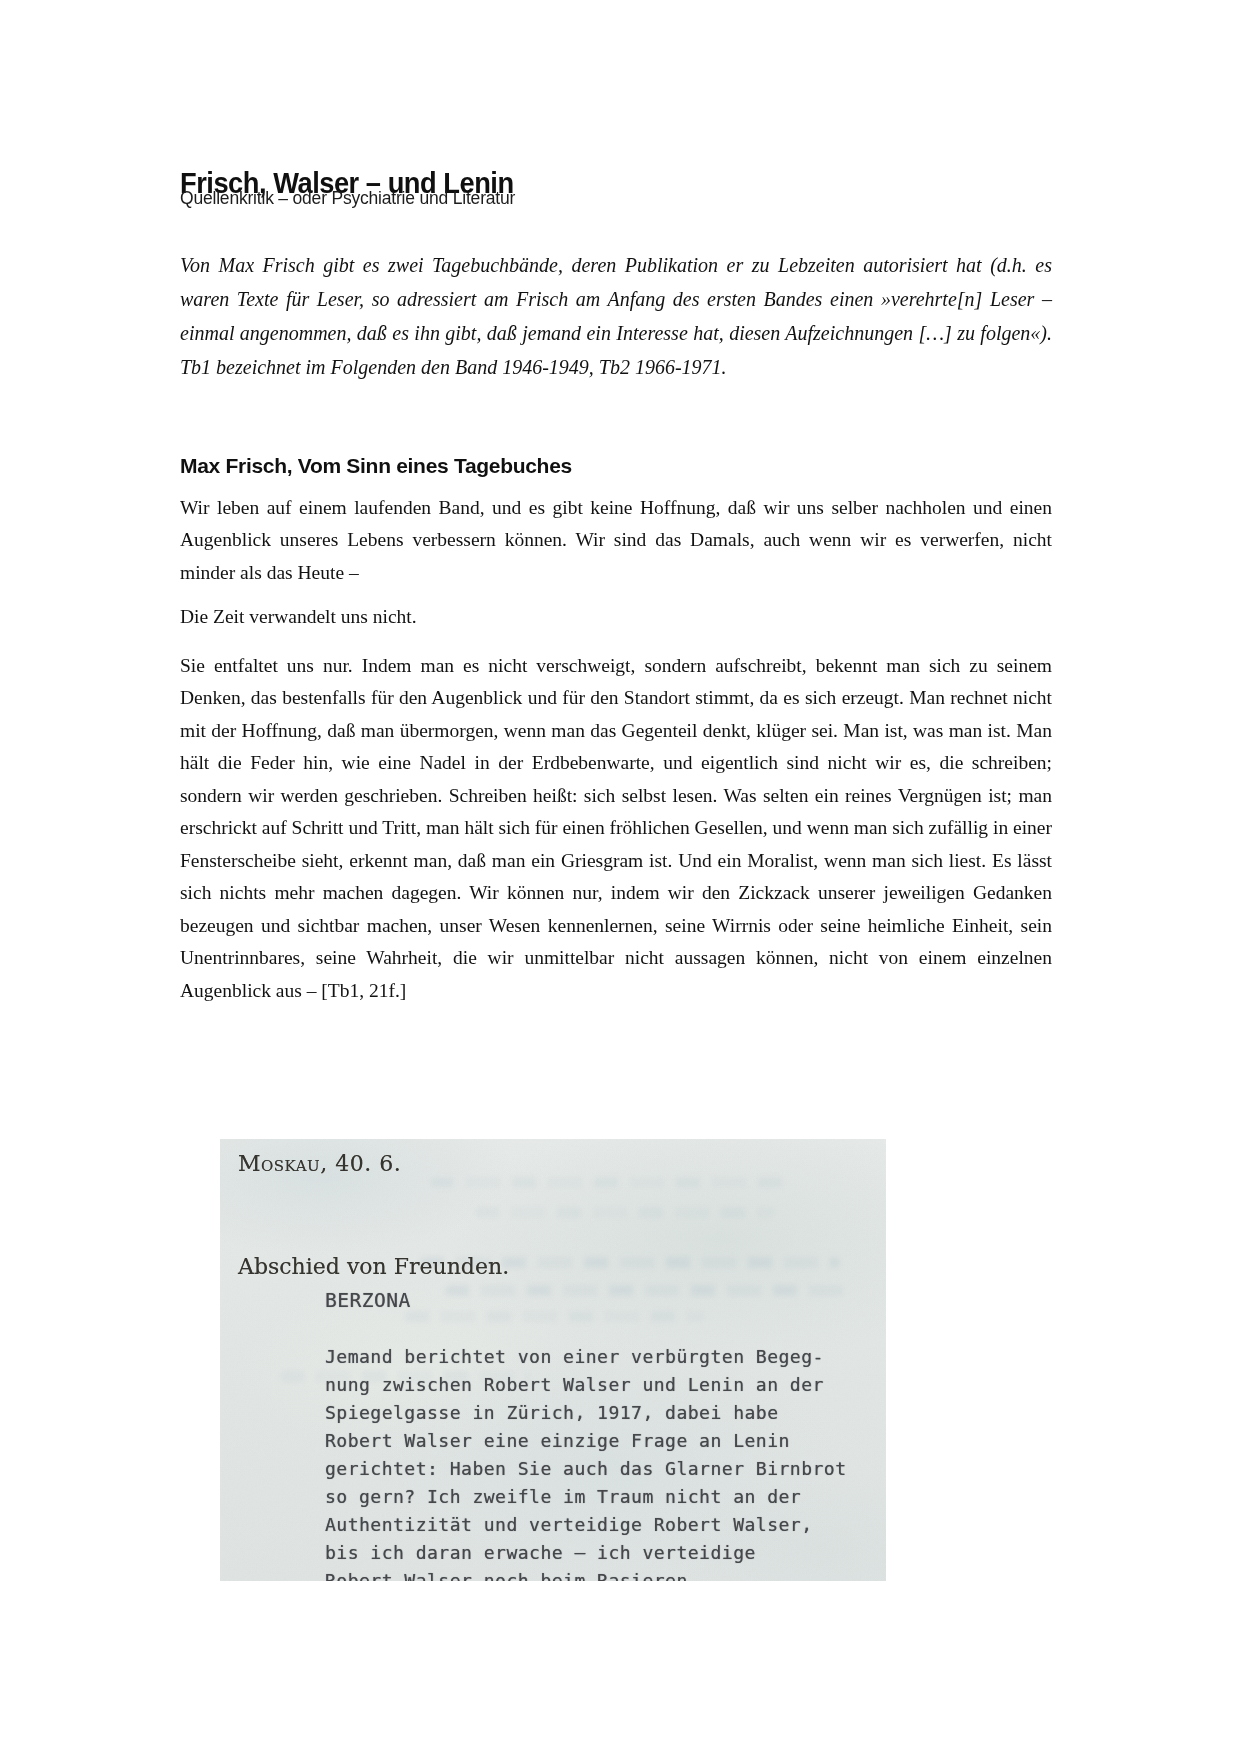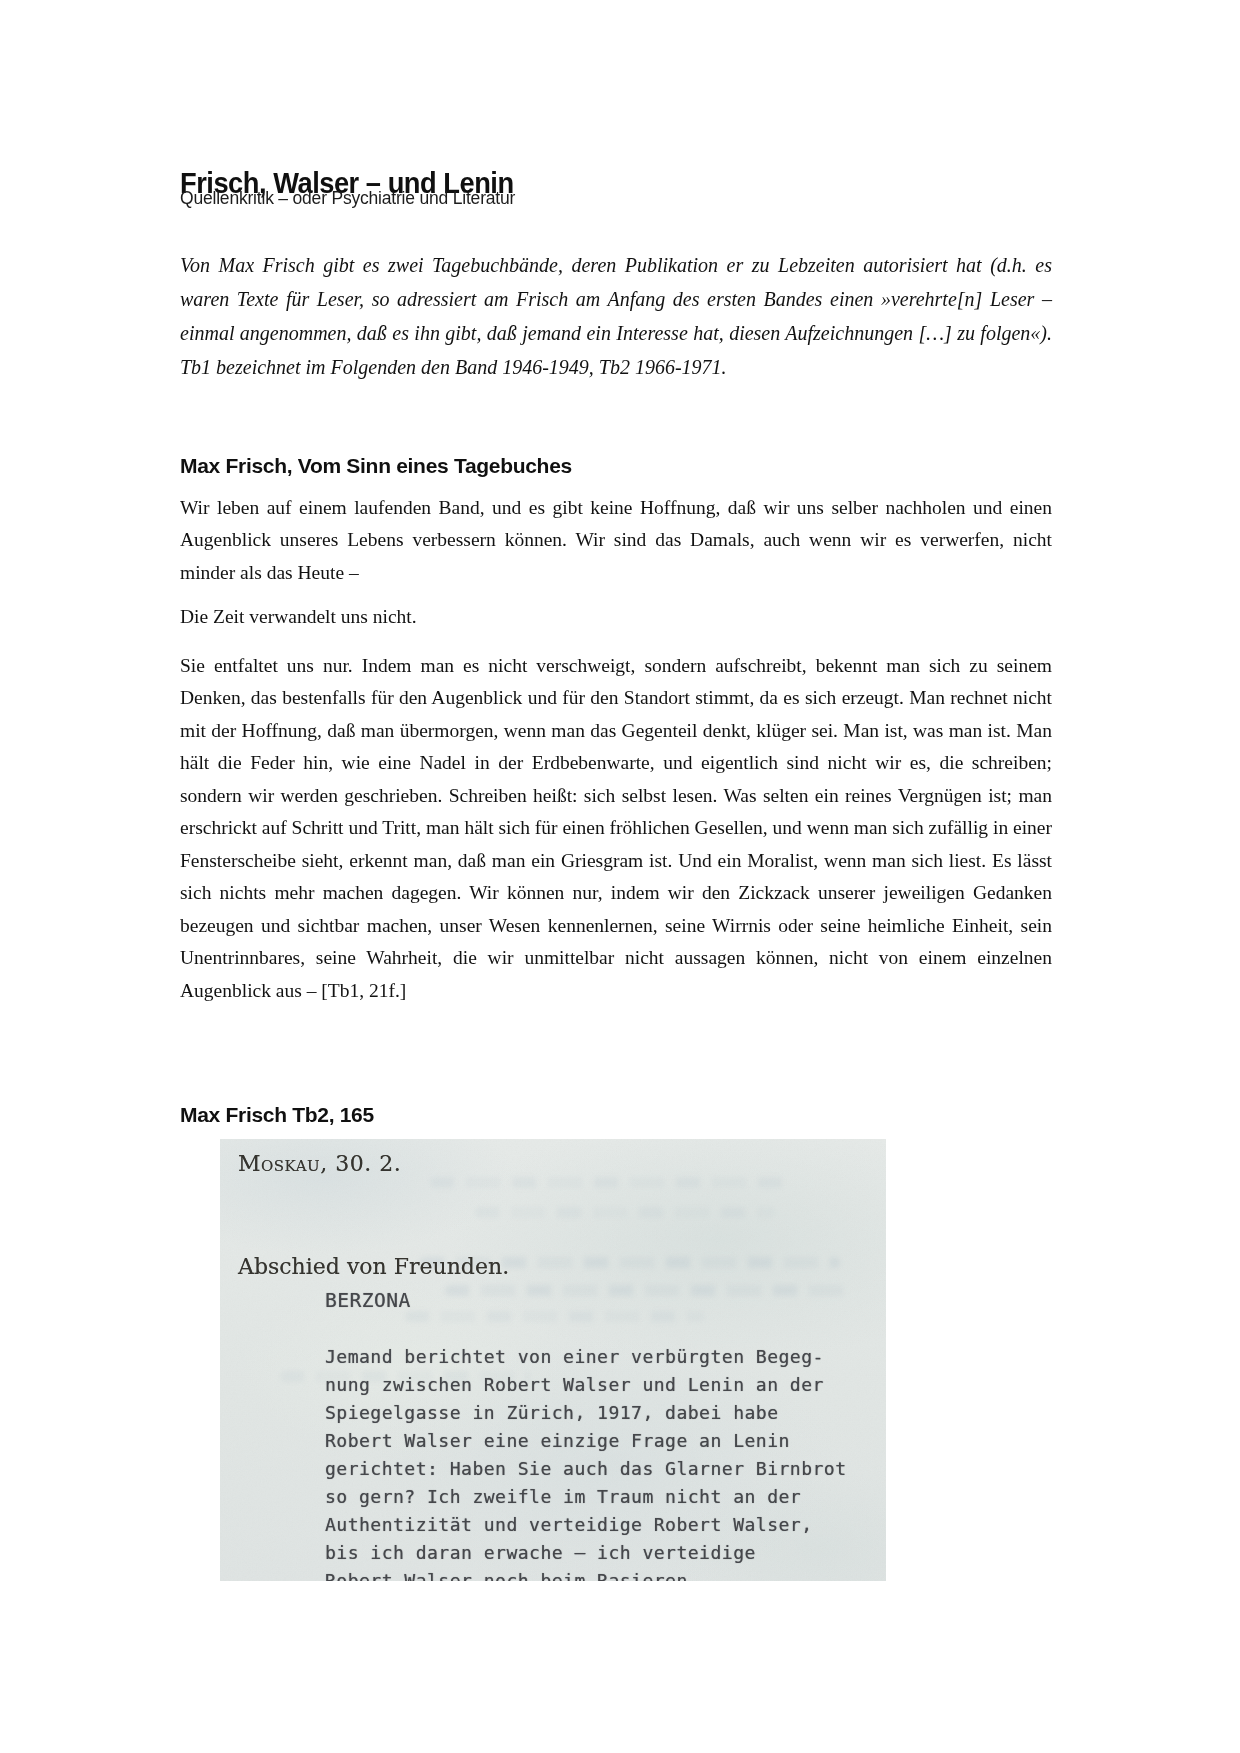--- a/index.html
+++ b/index.html
@@ -130,39 +130,38 @@
   <h1 class="abs col title">Frisch, Walser – und Lenin</h1>
   <div class="abs col subtitle">Quellenkritik – oder Psychiatrie und Literatur</div>
 
   <p class="abs col intro">Von Max Frisch gibt es zwei Tagebuchbände, deren Publikation er zu Lebzeiten autorisiert hat (d.h. es waren Texte für Leser, so adressiert am Frisch am Anfang des ersten Bandes einen »verehrte[n] Leser – einmal angenommen, daß es ihn gibt, daß jemand ein Interesse hat, diesen Aufzeichnungen […] zu folgen«). Tb1 bezeichnet im Folgenden den Band 1946-1949, Tb2 1966-1971.</p>
 
   <h2 class="abs col h2 tagebuch">Max Frisch, Vom Sinn eines Tagebuches</h2>
   <p class="abs col body-p p2">Die Zeit verwandelt uns nicht.</p>
   <p class="abs col body-p p1">Wir leben auf einem laufenden Band, und es gibt keine Hoffnung, daß wir uns selber nachholen und einen Augenblick unseres Lebens verbessern können. Wir sind das Damals, auch wenn wir es verwerfen, nicht minder als das Heute –</p>
   <p class="abs col body-p p3">Sie entfaltet uns nur. Indem man es nicht verschweigt, sondern aufschreibt, bekennt man sich zu seinem Denken, das bestenfalls für den Augenblick und für den Standort stimmt, da es sich erzeugt. Man rechnet nicht mit der Hoffnung, daß man übermorgen, wenn man das Gegenteil denkt, klüger sei. Man ist, was man ist. Man hält die Feder hin, wie eine Nadel in der Erdbebenwarte, und eigentlich sind nicht wir es, die schreiben; sondern wir werden geschrieben. Schreiben heißt: sich selbst lesen. Was selten ein reines Vergnügen ist; man erschrickt auf Schritt und Tritt, man hält sich für einen fröhlichen Gesellen, und wenn man sich zufällig in einer Fensterscheibe sieht, erkennt man, daß man ein Griesgram ist. Und ein Moralist, wenn man sich liest. Es lässt sich nichts mehr machen dagegen. Wir können nur, indem wir den Zickzack unserer jeweiligen Gedanken bezeugen und sichtbar machen, unser Wesen kennenlernen, seine Wirrnis oder seine heimliche Einheit, sein Unentrinnbares, seine Wahrheit, die wir unmittelbar nicht aussagen können, nicht von einem einzelnen Augenblick aus – [Tb1, 21f.]</p>
 
-  <h2 class="abs col h2 tb2">Max Frisch Tb2, 165</h2>
 
   <figure class="abs scan">
     <svg class="scan-noise" width="666" height="455" xmlns="http://www.w3.org/2000/svg">
       <filter id="grain">
         <feTurbulence type="fractalNoise" baseFrequency="0.8" numOctaves="2" stitchTiles="stitch"></feTurbulence>
         <feColorMatrix type="saturate" values="0"></feColorMatrix>
       </filter>
       <rect width="666" height="455" filter="url(#grain)" opacity="0.10"></rect>
     </svg>
 
     <div class="smudge sm1"></div>
     <div class="smudge sm2"></div>
     <div class="smudge sm3"></div>
     <div class="smudge sm4"></div>
     <div class="smudge sm5"></div>
     <div class="smudge sm6"></div>
 
-    <div class="scan-serif dateline">Moskau, 30. 2.</div>
+    <div class="scan-serif dateline">Moskau, 40. 6.</div>
     <div class="scan-serif farewell">Abschied von Freunden.</div>
     <div class="tw place">BERZONA</div>
     <div class="tw tw-body">Jemand berichtet von einer verbürgten Begeg-
 nung zwischen Robert Walser und Lenin an der
 Spiegelgasse in Zürich, 1917, dabei habe
 Robert Walser eine einzige Frage an Lenin
 gerichtet: Haben Sie auch das Glarner Birnbrot
 so gern? Ich zweifle im Traum nicht an der
 Authentizität und verteidige Robert Walser,
 bis ich daran erwache – ich verteidige

